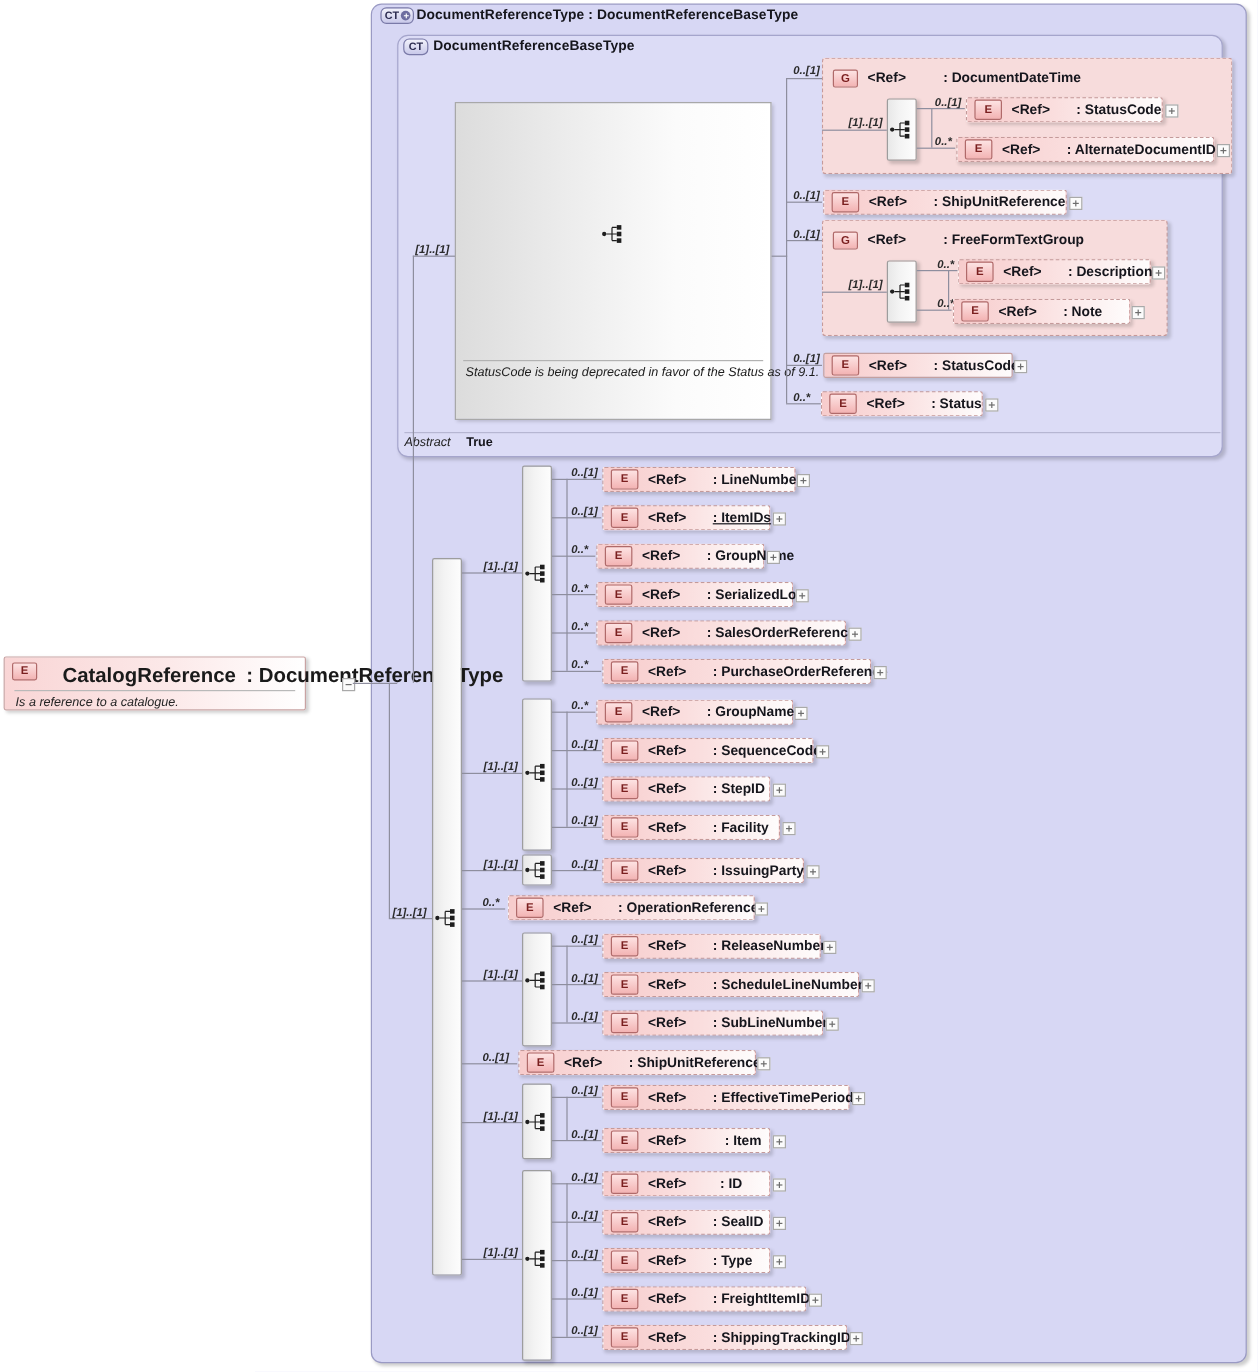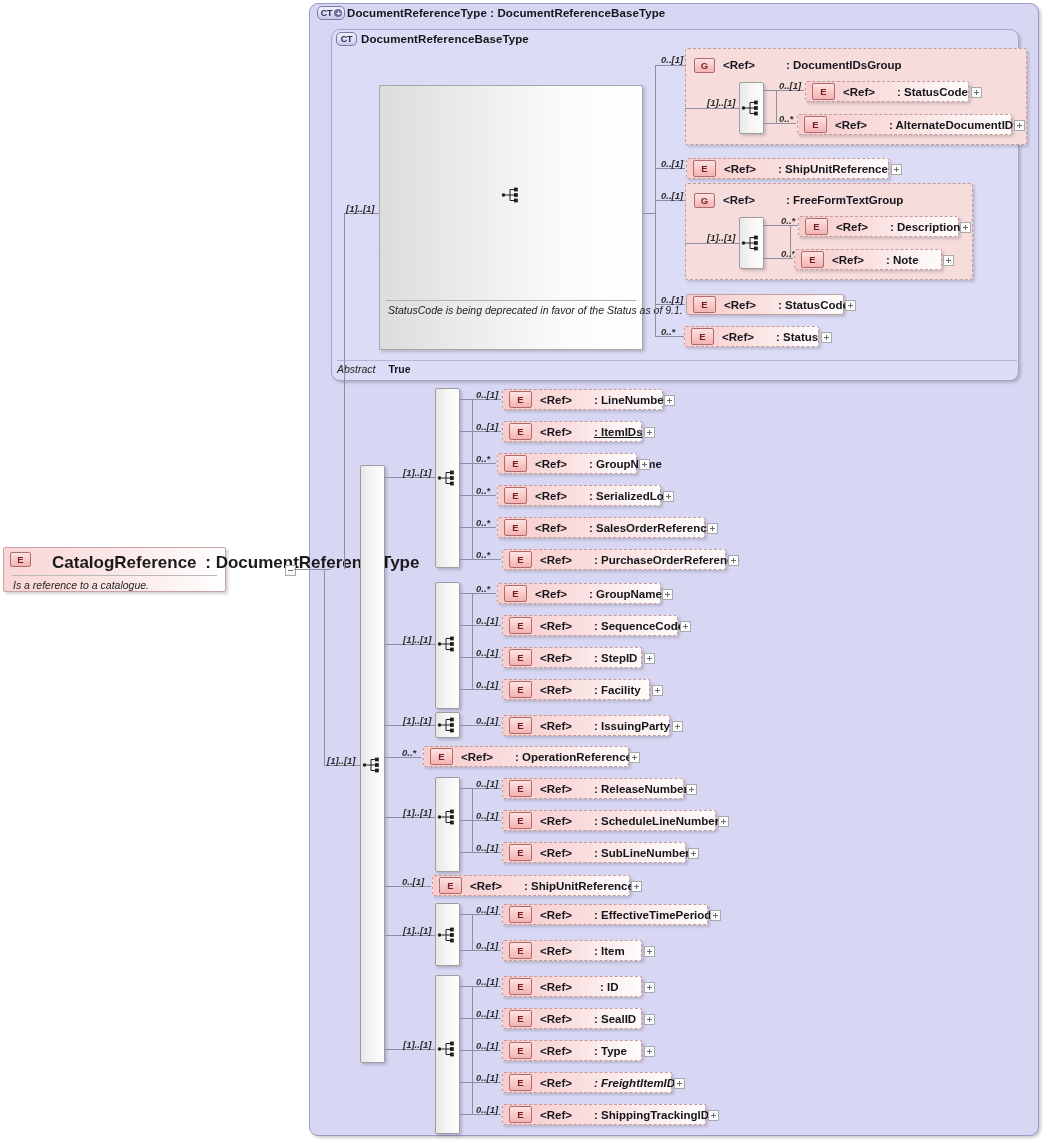--- a/index.html
+++ b/index.html
@@ -136,21 +136,21 @@
 
 <div class="abs badge" style="left:336px;top:32px;width:21px;height:14px;">CT</div>
 <div class="ct-title" style="left:361px;top:33px;">DocumentReferenceBaseType</div>
 
 <div class="absline" style="left:337px;top:360px;width:680px;"></div>
 <div class="absrow" style="left:337px;top:363px;">
   <span class="k">Abstract</span>
   <span class="v">True</span>
 </div>
 
-<div class="abs ebox2" style="left:3px;top:547px;width:223px;height:45px;">
+<div class="abs ebox2" style="left:3px;top:547px;width:252px;height:45px;">
   <div class="hdr"></div>
   <div class="sep"></div>
   <div class="desc">Is a reference to a catalogue.</div>
 </div>
 <div class="abs" style="left:10px;top:552px;width:21px;height:15px;border:1px solid #b06a6a;border-radius:2px;background:linear-gradient(#fde3e3,#f3b3b3);font-size:9.5px;font-weight:bold;color:#7a1f1f;display:flex;align-items:center;justify-content:center;">E</div>
 <div class="abs" style="left:52px;top:553px;font-size:17px;font-weight:bold;white-space:nowrap;">
   <span>CatalogReference</span>
   <span style="margin-left:4px;">: DocumentReferenceType</span>
 </div>
 <div class="minusbox" style="left:285px;top:565px;"></div>
@@ -172,21 +172,21 @@
 <div class="docnote" style="left:388px;top:304px;">StatusCode is being deprecated in favor of the Status as of 9.1.</div>
 
 <div class="ln lnv" style="left:655px;top:65px;height:271px;"></div>
 <div class="ln lnh" style="left:643px;top:213px;width:13px;"></div>
 
 <div class="ln lnh" style="left:655px;top:65px;width:30px;"></div>
 <div class="card" style="left:661px;top:54px;">0..[1]</div>
 <div class="abs grp" style="left:685px;top:48px;width:342px;height:97px;"></div>
 <div class="abs" style="left:694px;top:58px;width:21px;height:15px;border:1px solid #b06a6a;border-radius:2px;background:linear-gradient(#fde3e3,#f3b3b3);font-size:9.5px;font-weight:bold;color:#7a1f1f;display:flex;align-items:center;justify-content:center;">G</div>
 <div class="grp-title" style="left:723px;top:59px;">&lt;Ref&gt;</div>
-<div class="grp-title" style="left:786px;top:59px;">: DocumentIDsGroup</div>
+<div class="grp-title" style="left:786px;top:59px;">: DocumentDateTime</div>
 
 <div class="abs seq" style="left:739px;top:82px;width:25px;height:52px;"></div>
 <svg class="seqicon" style="left:741px;top:99px;" viewBox="0 0 22 18">
   <circle cx="2.5" cy="9" r="1.8" fill="#1e1e1e"></circle>
   <path d="M4.3 9 H9 M9 3.5 V14.5 M9 3.5 H13 M9 9 H13 M9 14.5 H13" stroke="#1e1e1e" stroke-width="1" fill="none"></path>
   <rect x="13" y="1.6" width="3.8" height="3.8" fill="#1e1e1e"></rect>
   <rect x="13" y="7.1" width="3.8" height="3.8" fill="#1e1e1e"></rect>
   <rect x="13" y="12.6" width="3.8" height="3.8" fill="#1e1e1e"></rect>
 </svg>
 <div class="ln lnh" style="left:685px;top:108px;width:54px;"></div>
@@ -501,21 +501,21 @@
   <span class="ref">&lt;Ref&gt;</span>
   <span class="nm" style="margin-left:22px;">: EffectiveTimePeriod</span>
 </div>
 <div class="plusbox" style="left:710px;top:910px;"></div>
 
 <div class="ln lnh" style="left:460px;top:950px;width:41px;"></div>
 <div class="card" style="left:476px;top:940px;">0..[1]</div>
 <div class="abs ebox" style="left:502px;top:940px;width:140px;height:21px;">
   <span class="tag">E</span>
   <span class="ref">&lt;Ref&gt;</span>
-  <span class="nm" style="margin-left:22px;">: Item</span>
+  <span class="nm" style="margin-left:32px;">: Item</span>
 </div>
 <div class="plusbox" style="left:644px;top:946px;"></div>
 
 <div class="abs seq" style="left:435px;top:975px;width:25px;height:159px;"></div>
 <svg class="seqicon" style="left:437px;top:1040px;" viewBox="0 0 22 18">
   <circle cx="2.5" cy="9" r="1.8" fill="#1e1e1e"></circle>
   <path d="M4.3 9 H9 M9 3.5 V14.5 M9 3.5 H13 M9 9 H13 M9 14.5 H13" stroke="#1e1e1e" stroke-width="1" fill="none"></path>
   <rect x="13" y="1.6" width="3.8" height="3.8" fill="#1e1e1e"></rect>
   <rect x="13" y="7.1" width="3.8" height="3.8" fill="#1e1e1e"></rect>
   <rect x="13" y="12.6" width="3.8" height="3.8" fill="#1e1e1e"></rect>
@@ -550,21 +550,21 @@
   <span class="ref">&lt;Ref&gt;</span>
   <span class="nm" style="margin-left:22px;">: Type</span>
 </div>
 <div class="plusbox" style="left:644px;top:1046px;"></div>
 
 <div class="ln lnh" style="left:460px;top:1082px;width:41px;"></div>
 <div class="card" style="left:476px;top:1072px;">0..[1]</div>
 <div class="abs ebox" style="left:502px;top:1072px;width:170px;height:21px;">
   <span class="tag">E</span>
   <span class="ref">&lt;Ref&gt;</span>
-  <span class="nm" style="margin-left:22px;font-style:italic;">: FreightItemID</span>
+  <span class="nm" style="margin-left:22px;">: FreightItemID</span>
 </div>
 <div class="plusbox" style="left:674px;top:1078px;"></div>
 
 <div class="ln lnh" style="left:460px;top:1114px;width:41px;"></div>
 <div class="card" style="left:476px;top:1104px;">0..[1]</div>
 <div class="abs ebox" style="left:502px;top:1104px;width:204px;height:21px;">
   <span class="tag">E</span>
   <span class="ref">&lt;Ref&gt;</span>
   <span class="nm" style="margin-left:22px;">: ShippingTrackingID</span>
 </div>

